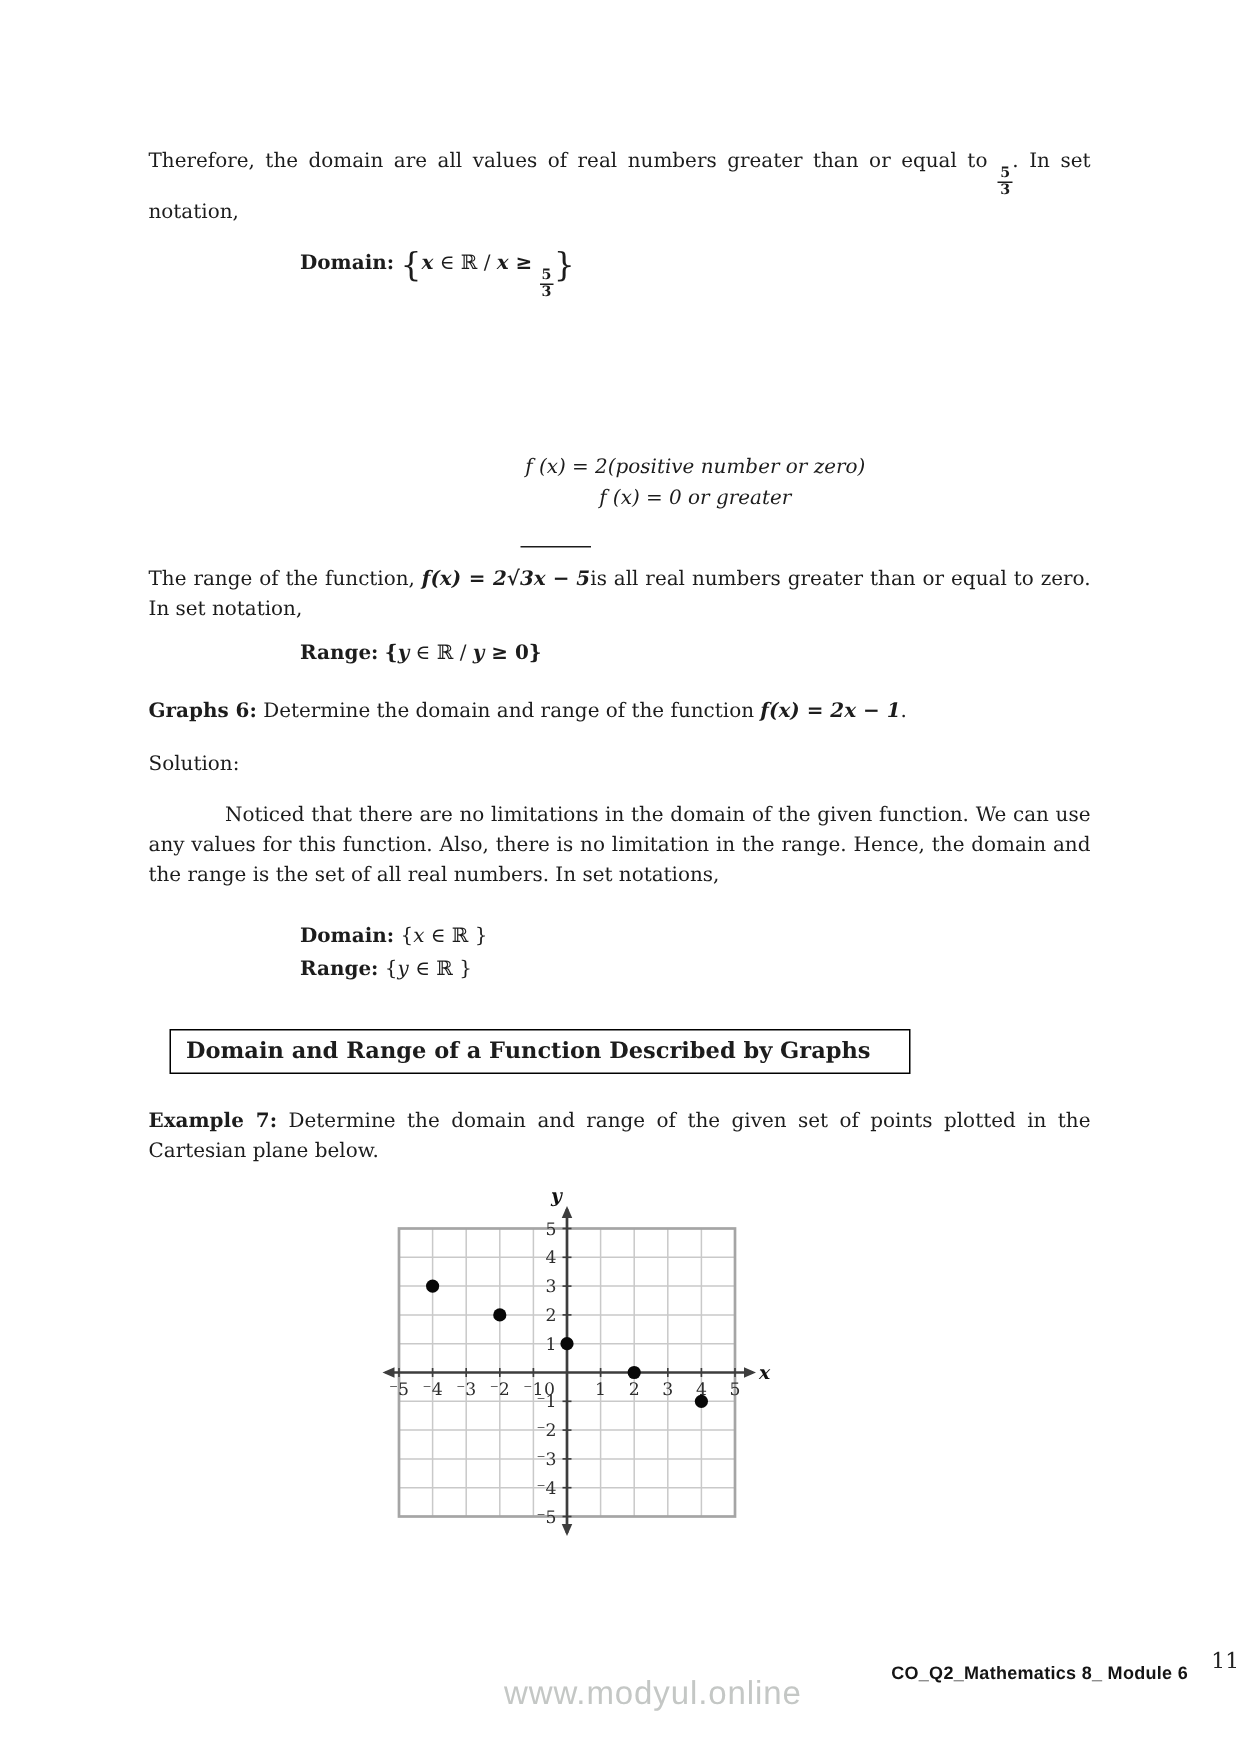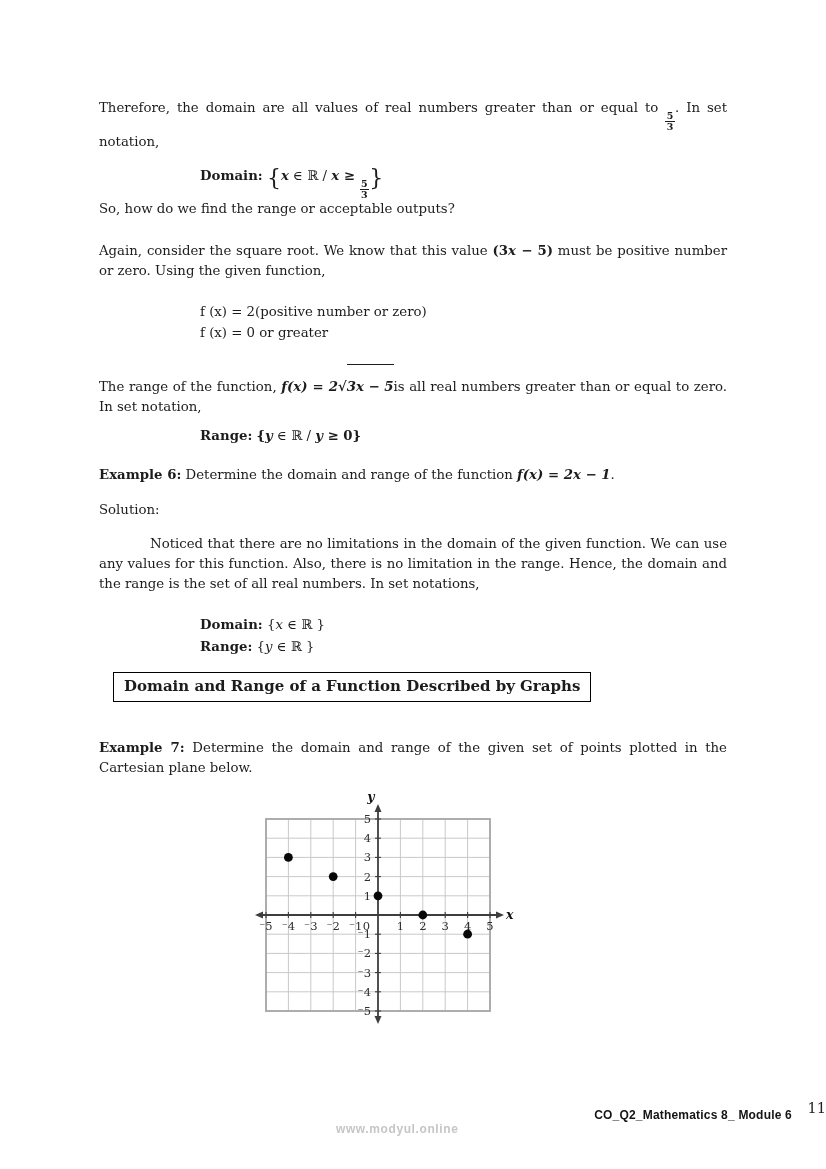--- a/index.html
+++ b/index.html
@@ -7,68 +7,66 @@
     position:relative;width:826px;height:1169px;background:#ffffff;overflow:hidden;
     font-family:"DejaVu Serif",serif;color:#1c1c1c;font-size:13.3px;line-height:20px;
   }
   .abs{position:absolute;left:99px;width:628px;margin:0;}
   .just{text-align:justify;}
   .indent{padding-left:101px;box-sizing:border-box;}
   .firstline{text-indent:51px;}
   .b{font-weight:bold;margin-top:19px;}
   .it{font-style:italic;}
   .bi{font-weight:bold;font-style:italic;}
-  .mathline{line-height:21px;}
+  .mathline{font-style:italic;line-height:21px;text-align:center;}
   .frac{display:inline-flex;flex-direction:column;vertical-align:-7px;line-height:1.05;
         text-align:center;font-weight:bold;font-size:9.5px;}
   .frac .num{border-bottom:1.1px solid #1c1c1c;padding:0 1.5px;}
   .frac .den{padding:0 1.5px;}
   .bigbrace{font-size:22px;font-weight:normal;vertical-align:-5px;line-height:0;}
   .setline{line-height:21.5px;}
   .radicand{display:inline-block;border-top:1.4px solid #1c1c1c;line-height:1.05;padding-top:15px;}
   .heading-box{
-    position:absolute;left:113px;top:672px;border:1.6px solid #000;
-    padding:4px 10px 5px 10px;font-weight:bold;font-size:15px;line-height:19px;background:#fff;
+    position:absolute;left:113px;top:686px;border:1.6px solid #000;
+    padding:4px 26px 5px 10px;font-weight:bold;font-size:15px;line-height:19px;background:#fff;
   }
   .graph{position:absolute;left:246px;top:788px;width:270px;height:250px;}
   .page-number{position:absolute;top:1098px;left:0;width:826px;text-align:right;
                font-size:14.5px;color:#222;margin:0;}
   .watermark{position:absolute;top:1119px;left:336px;margin:0;
-             font-family:"Liberation Sans",sans-serif;font-size:12px;font-weight:700;
+             font-family:"Liberation Sans",sans-serif;font-size:22px;font-weight:400;
              color:#c4c7c5;letter-spacing:0.6px;}
   .module-code{position:absolute;top:1105px;right:34px;margin:0;
                font-family:"Liberation Sans",sans-serif;font-weight:bold;font-size:12px;
                color:#141414;letter-spacing:0.2px;}
 </style>
 </head>
 <body>
 
 <div class="page">
 
   <p class="abs just" style="top:98px"><span>Therefore, the domain are all values of real numbers greater than or equal to </span><span class="frac">
         <span class="num">5</span>
         <span class="den">3</span>
       </span><span>. In set notation,</span></p>
 
   <p class="abs indent" style="top:166px"><span class="b">Domain:</span>&nbsp;<span class="bigbrace">{</span><span class="bi">x</span><span> ∈ ℝ / </span><span class="bi">x</span><span class="b"> ≥ </span><span class="frac">
         <span class="num">5</span>
         <span class="den">3</span>
       </span><span class="bigbrace">}</span></p>
 
-  <p class="abs" style="top:199px">So, how do we find the range or acceptable outputs?</p>
 
-  <p class="abs just" style="top:241px"><span>Again, consider the square root. We know that this value </span><span class="b">(3</span><span class="bi">x</span><span class="b"> − 5)</span><span> must be positive number or zero. Using the given function,</span></p>
 
   <p class="abs indent mathline" style="top:301px"><span>f (x) = 2(positive number or zero)</span><br><span>f (x) = 0 or greater</span></p>
 
   <p class="abs just" style="top:364px"><span>The range of the function, </span><span class="bi"><span>f(x) = 2</span><span>√</span><span class="radicand">3x − 5</span></span><span>is all real numbers greater than or equal to zero. In set notation,</span></p>
 
   <p class="abs indent" style="top:426px"><span class="b">Range:</span>&nbsp;<span class="b">{</span><span class="bi">y</span><span> ∈ ℝ / </span><span class="bi">y</span><span class="b"> ≥ </span><span class="b">0</span><span class="b">}</span></p>
 
-  <p class="abs" style="top:465px"><span class="b">Example 6:</span><span> Determine the domain and range of the function </span><span class="bi">f(x) = 2x − 1</span><span>.</span></p>
+  <p class="abs" style="top:465px"><span class="b">Graphs 6:</span><span> Determine the domain and range of the function </span><span class="bi">f(x) = 2x − 1</span><span>.</span></p>
 
   <p class="abs" style="top:500px">Solution:</p>
 
   <p class="abs just firstline" style="top:534px">Noticed that there are no limitations in the domain of the given function. We can use any values for this function. Also, there is no limitation in the range. Hence, the domain and the range is the set of all real numbers. In set notations,</p>
 
   <p class="abs indent setline" style="top:614px"><span class="b">Domain:</span>&nbsp;<span>{</span><span class="it">x</span><span> ∈ ℝ }</span><br><span class="b">Range:</span>&nbsp;<span>{</span><span class="it">y</span><span> ∈ ℝ }</span></p>
 
   <div class="heading-box"><span>Domain and Range of a Function Described by Graphs</span></div>
 
   <p class="abs just" style="top:738px"><span class="b">Example 7:</span><span> Determine the domain and range of the given set of points plotted in the Cartesian plane below.</span></p>

